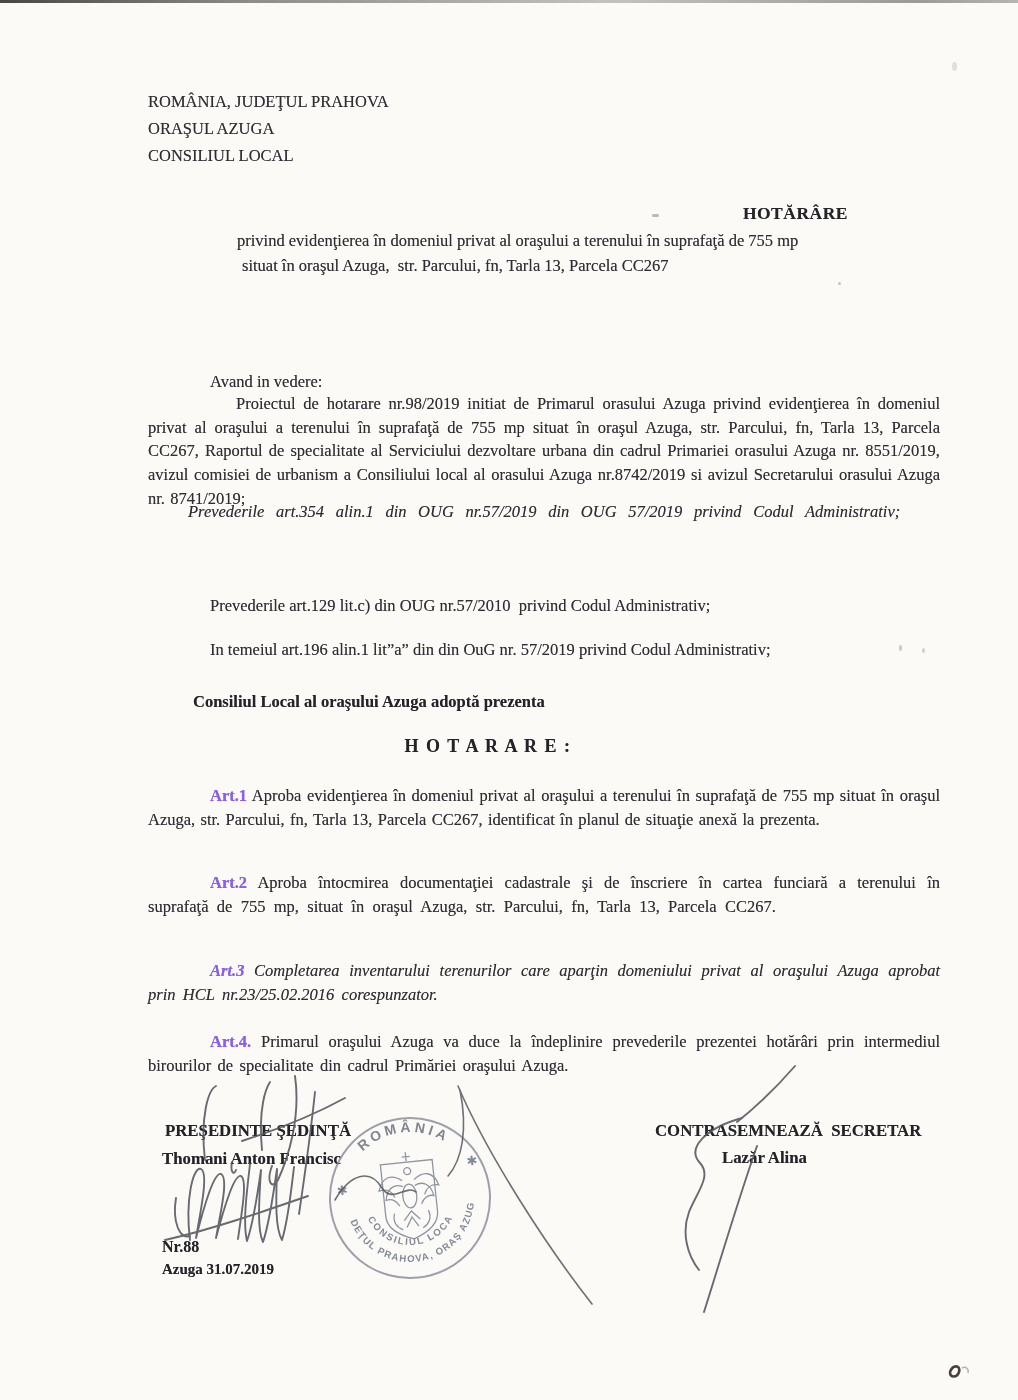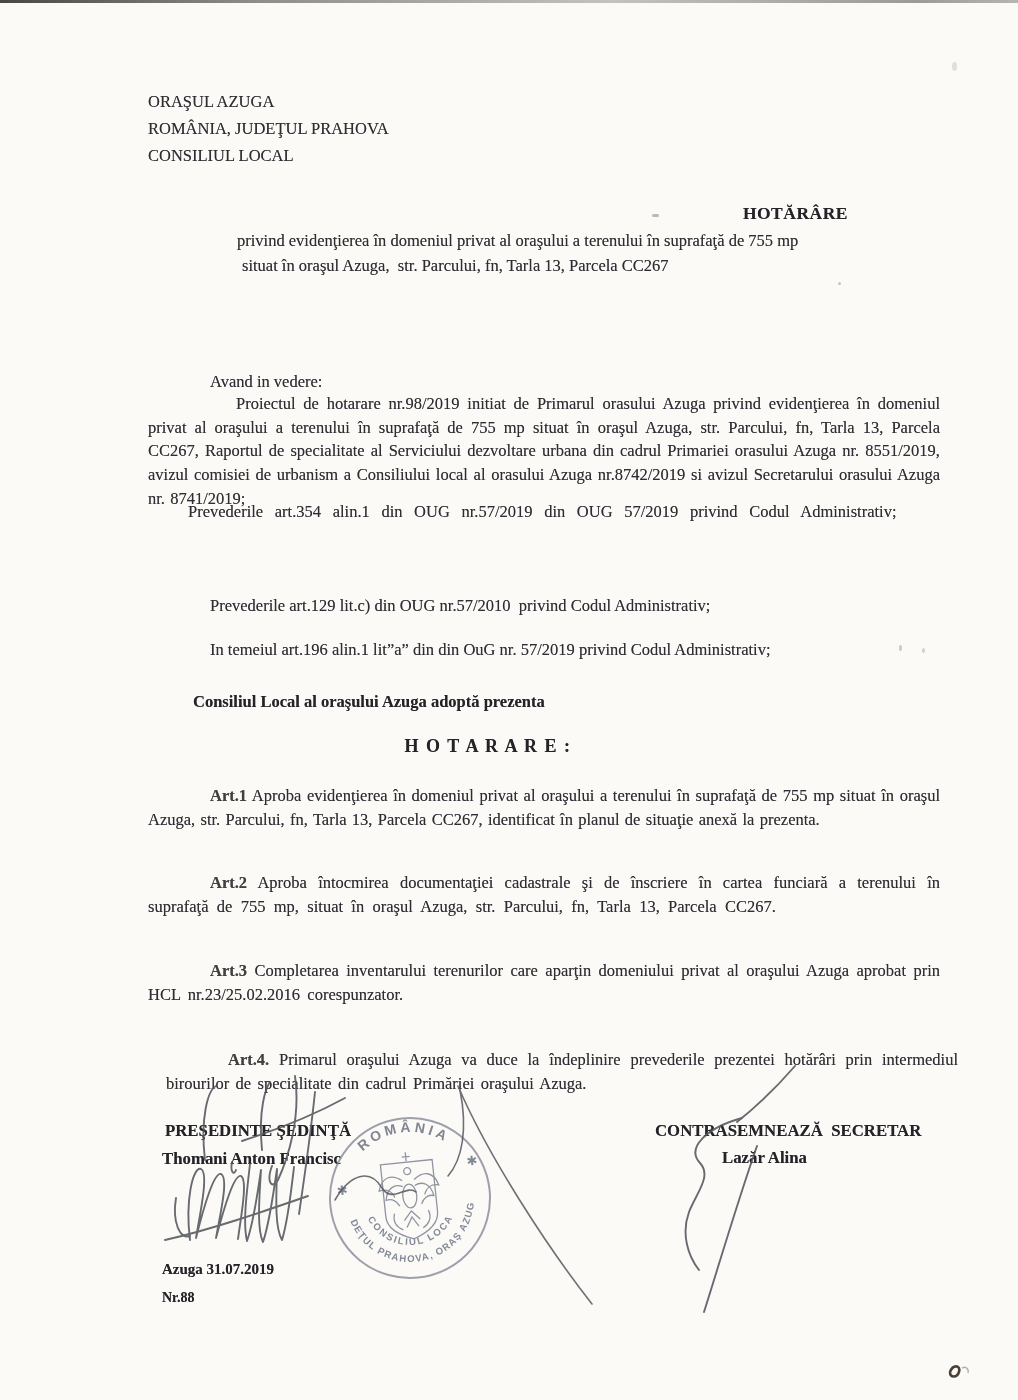--- a/index.html
+++ b/index.html
@@ -13,29 +13,29 @@
   .doc-text{
     font-size:16.5px;line-height:23.7px;
     text-shadow:0 0 .5px rgba(45,45,51,.5);
   }
   .nowrap{white-space:pre;}
   .para{width:792px;left:148px;text-align:justify;}
   .bold{font-weight:bold;color:#232328;}
   .hdr{line-height:27px;}
   .title-heading{font-size:17.5px;letter-spacing:.5px;}
   .decision-heading{font-size:18px;letter-spacing:1.5px;}
-  .indent-sm{text-indent:40px;}
+  .indent-sm{text-indent:40px;font-style:italic;}
   .indent-md{text-indent:62px;}
   .indent-lg{text-indent:88px;}
   .ws1{word-spacing:1.2px;}
   .ws2{word-spacing:2.2px;}
-  .ws3{word-spacing:3.2px;}
+  .ws3{word-spacing:3.2px;font-style:italic;}
   .ws4{word-spacing:4.2px;}
   .ws7{word-spacing:7.5px;}
-  .art-label{font-weight:bold;color:#404040;}
+  .art-label{font-weight:bold;color:#8b5cf6;}
   .sig{font-size:16.8px;}
   .top-edge{
     left:0;top:0;width:1018px;height:3px;
     background:linear-gradient(90deg,#474745,#8d8d8a 25%,#c2c2be 60%,#9a9a96 90%,#b5b5b1);
   }
   .speck{background:#8f8f8c;border-radius:50%;}
   .overlay-svg{left:0;top:0;width:1018px;height:1400px;pointer-events:none;}
   .stamp-wrap{left:320px;top:1108px;width:180px;height:180px;transform:rotate(-6deg);opacity:.92;}
   .stamp-country{font-family:"Liberation Sans","DejaVu Sans",sans-serif;font-size:14px;font-weight:bold;letter-spacing:3.5px;fill:#767c88;}
   .stamp-ring{font-family:"Liberation Sans","DejaVu Sans",sans-serif;font-size:9.6px;font-weight:bold;letter-spacing:1.4px;fill:#7a markup;} 
@@ -52,22 +52,22 @@
 <div class="page">
 
   <div class="abs top-edge"></div>
   <div class="abs speck" style="left:952px;top:62px;width:5px;height:9px;opacity:.25;"></div>
   <div class="abs speck" style="left:652px;top:214px;width:7px;height:3px;opacity:.6;border-radius:2px;"></div>
   <div class="abs speck" style="left:838px;top:282px;width:3px;height:3px;opacity:.5;"></div>
   <div class="abs speck" style="left:899px;top:645px;width:3px;height:6px;opacity:.45;"></div>
   <div class="abs speck" style="left:922px;top:648px;width:3px;height:5px;opacity:.4;"></div>
 
   <div class="abs doc-text hdr" style="left:148px;top:88px;">
+    <div>ROMÂNIA, JUDEŢUL PRAHOVA</div>
     <div>ORAŞUL AZUGA</div>
-    <div>ROMÂNIA, JUDEŢUL PRAHOVA</div>
     <div>CONSILIUL LOCAL</div>
   </div>
 
   <div class="abs doc-text bold title-heading" style="left:148px;top:202px;width:700px;text-align:right;">HOTĂRÂRE</div>
   <div class="abs doc-text nowrap" style="left:237px;top:229px;">privind evidenţierea în domeniul privat al oraşului a terenului în suprafaţă de 755 mp</div>
   <div class="abs doc-text nowrap" style="left:242px;top:254px;">situat în oraşul Azuga,  str. Parcului, fn, Tarla 13, Parcela CC267</div>
 
   <div class="abs doc-text" style="left:210px;top:370px;">Avand in vedere:</div>
 
   <p class="abs doc-text para indent-lg ws1" style="top:392px;margin:0;">Proiectul de hotarare nr.98/2019 initiat de Primarul orasului Azuga privind evidenţierea în domeniul privat al oraşului a terenului în suprafaţă de 755 mp situat în oraşul Azuga, str. Parcului, fn, Tarla 13, Parcela CC267, Raportul de specialitate al Serviciului dezvoltare urbana din cadrul Primariei orasului Azuga nr. 8551/2019, avizul comisiei de urbanism a Consiliului local al orasului Azuga nr.8742/2019 si avizul Secretarului orasului Azuga nr. 8741/2019;</p>
@@ -87,33 +87,33 @@
     <span>Aproba  evidenţierea în domeniul privat al oraşului a terenului în suprafaţă de 755 mp situat în oraşul Azuga, str. Parcului, fn, Tarla 13, Parcela CC267, identificat în planul de situaţie anexă la prezenta.</span>
   </p>
   <p class="abs doc-text para indent-md ws4" style="top:871px;margin:0;">
     <b class="art-label">Art.2</b>
     <span>Aproba întocmirea  documentaţiei cadastrale şi de înscriere în cartea funciară a terenului în suprafaţă de 755 mp, situat în oraşul Azuga, str. Parcului, fn, Tarla 13, Parcela CC267.</span>
   </p>
   <p class="abs doc-text para indent-md ws3" style="top:959px;margin:0;">
     <b class="art-label">Art.3</b>
     <span>Completarea inventarului terenurilor care aparţin domeniului privat al oraşului Azuga aprobat prin HCL nr.23/25.02.2016 corespunzator.</span>
   </p>
-  <p class="abs doc-text para indent-md ws2" style="top:1030px;margin:18px;">
+  <p class="abs doc-text para indent-md ws2" style="top:1030px;margin:0;">
     <b class="art-label">Art.4.</b>
     <span>Primarul oraşului Azuga va duce la îndeplinire prevederile prezentei hotărâri prin intermediul birourilor de specialitate din cadrul Primăriei oraşului Azuga.</span>
   </p>
 
   <div class="abs doc-text bold sig nowrap" style="left:165px;top:1119px;">PREŞEDINTE ŞEDINŢĂ</div>
   <div class="abs doc-text bold sig nowrap" style="left:162px;top:1147px;">Thomani Anton Francisc</div>
 
   <div class="abs doc-text bold sig nowrap" style="left:655px;top:1119px;">CONTRASEMNEAZĂ  SECRETAR</div>
   <div class="abs doc-text bold sig nowrap" style="left:722px;top:1146px;">Lazăr Alina</div>
 
   <div class="abs doc-text bold" style="left:162px;top:1258px;font-size:15px;">Azuga 31.07.2019</div>
-  <div class="abs doc-text bold" style="left:162px;top:1286px;font-size:14px;">Nr.88</div>
+  <div class="abs doc-text bold" style="left:162px;top:1235px;font-size:16px;">Nr.88</div>
 
   <div class="abs stamp-wrap">
     <svg viewBox="0 0 180 180" width="180" height="180">
       <circle cx="90" cy="90" r="80" class="stamp-line" stroke-width="2" opacity=".8"></circle>
       <defs>
         <path id="arcTop" d="M 32.8,57 A 66,66 0 0 1 147.2,57"></path>
         <path id="arcBottomOuter" d="M 27.4,103.3 A 64,64 0 0 0 152.6,103.3"></path>
         <path id="arcBottomInner" d="M 47.4,109.9 A 47,47 0 0 0 132.6,109.9"></path>
       </defs>
       <text class="stamp-country">

